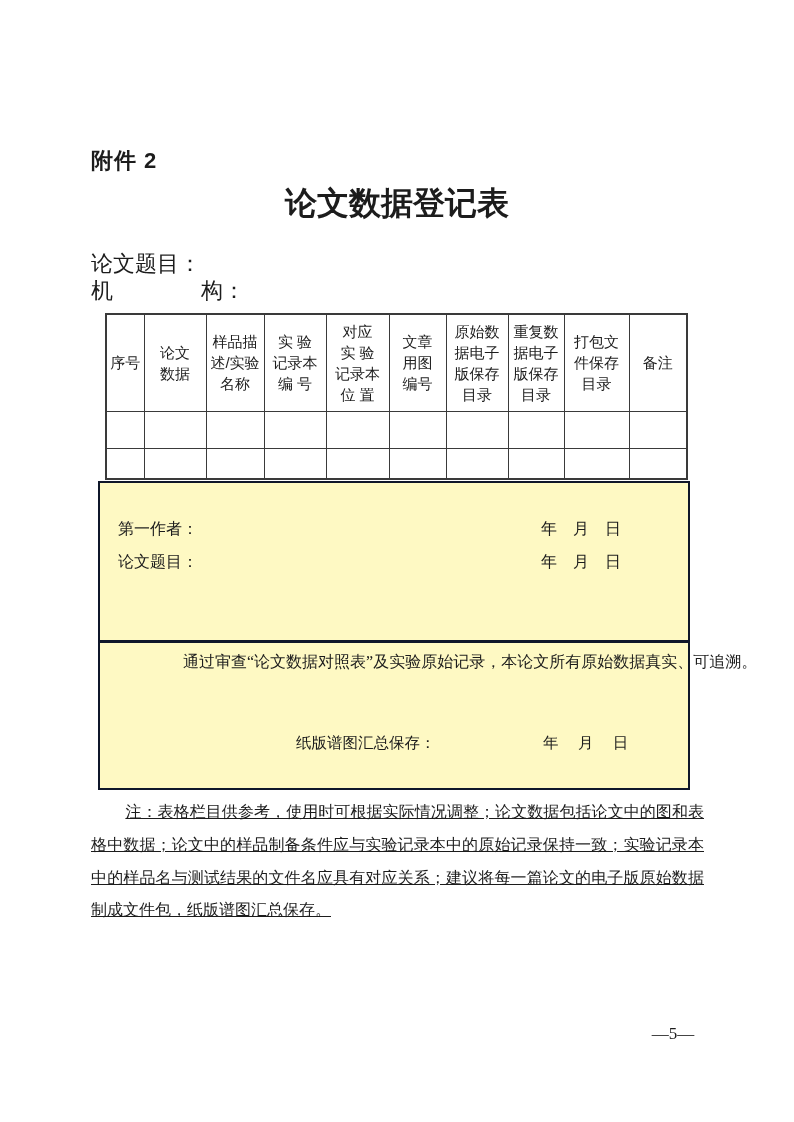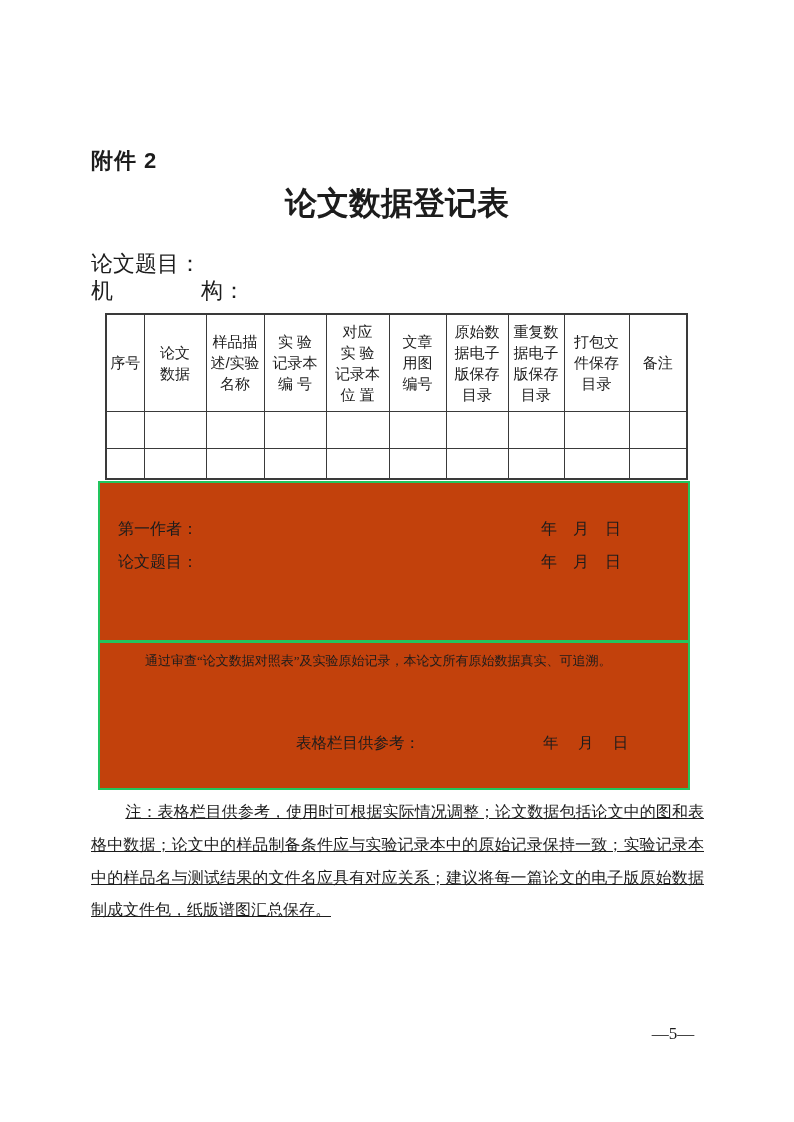--- a/index.html
+++ b/index.html
@@ -64,43 +64,43 @@
     height: 97px;
     padding: 2px 0;
   }
   tr.empty-row-1 td { height: 37px; }
   tr.empty-row-2 td { height: 31px; }
 
   .big-box {
     position: absolute;
     left: 98px;
     width: 592px;
-    border: 2px solid #22c55e;
-    background: #c2410c;
+    border: 2px solid #0f172a;
+    background: #fef9c3;
   }
   .box-signatures { top: 481px; height: 161px; }
   .box-statement  { top: 641px; height: 149px; }
 
   .sig-line { position: absolute; left: 18px; font-size: 16px; }
   .sig-line-1 { top: 36px; }
   .sig-line-2 { top: 69px; }
   .sig-date {
     position: absolute;
     font-size: 16px;
     white-space: pre;
   }
   .sig-date-1 { left: 441px; top: 36px; }
   .sig-date-2 { left: 441px; top: 69px; }
 
   .statement {
     position: absolute;
     top: 9px; left: 0;
     width: 100%;
-    padding-left: 45px;
-    font-size: 13px;
+    padding-left: 83px;
+    font-size: 16px;
     white-space: nowrap;
     letter-spacing: 0px;
   }
   .leader-label { position: absolute; left: 196px; top: 90px; font-size: 15.5px; }
   .leader-date  { position: absolute; left: 443px; top: 90px; font-size: 15.5px; white-space: pre; }
 
   .notes {
     position: absolute;
     left: 91px; top: 796px;
     width: 613px;
@@ -206,21 +206,21 @@
 
   <div class="big-box box-signatures">
     <div class="sig-line sig-line-1">第一作者：</div>
     <div class="sig-date sig-date-1">年　月　日</div>
     <div class="sig-line sig-line-2">论文题目：</div>
     <div class="sig-date sig-date-2">年　月　日</div>
   </div>
 
   <div class="big-box box-statement">
     <div class="statement">通过审查“论文数据对照表”及实验原始记录，本论文所有原始数据真实、可追溯。</div>
-    <div class="leader-label">表格栏目供参考：</div>
+    <div class="leader-label">纸版谱图汇总保存：</div>
     <div class="leader-date">年　 月　 日</div>
   </div>
 
   <p class="notes">注：表格栏目供参考，使用时可根据实际情况调整；论文数据包括论文中的图和表格中数据；论文中的样品制备条件应与实验记录本中的原始记录保持一致；实验记录本中的样品名与测试结果的文件名应具有对应关系；建议将每一篇论文的电子版原始数据 制成文件包，纸版谱图汇总保存。</p>
 
   <div class="page-number">—5—</div>
 
 </div>
 
 </body></html>

